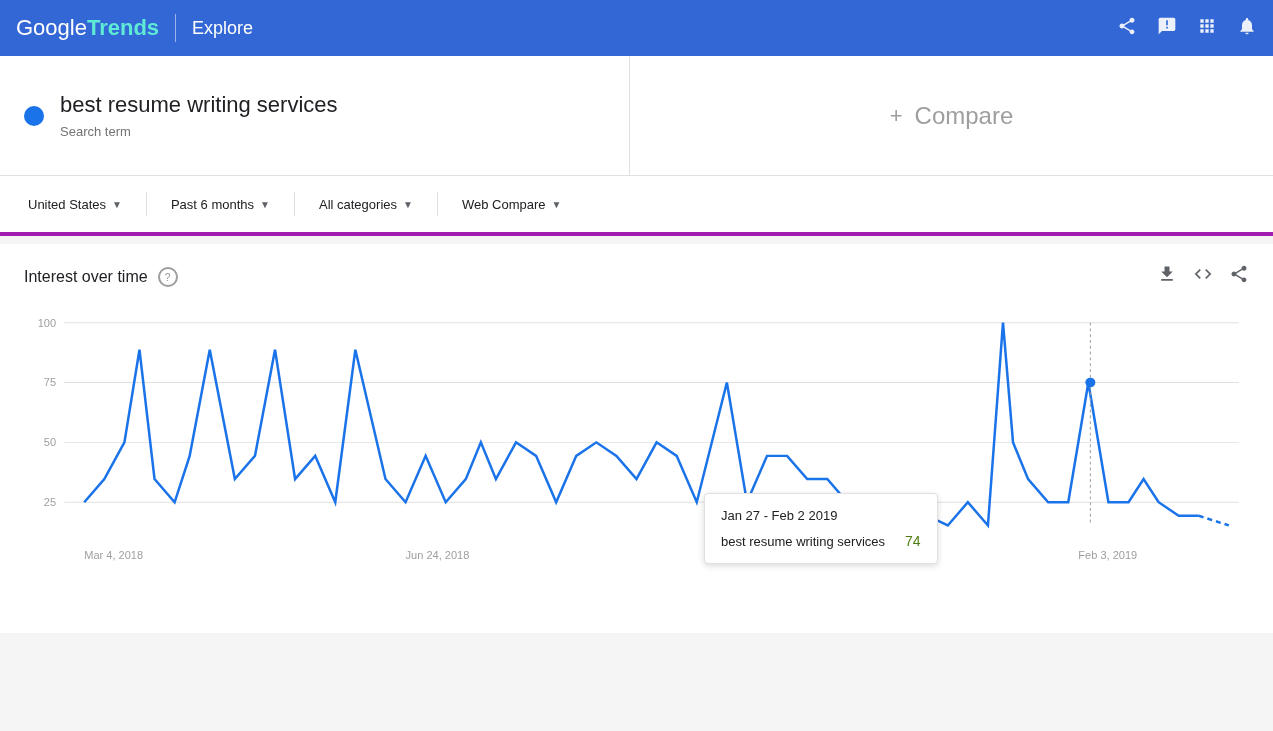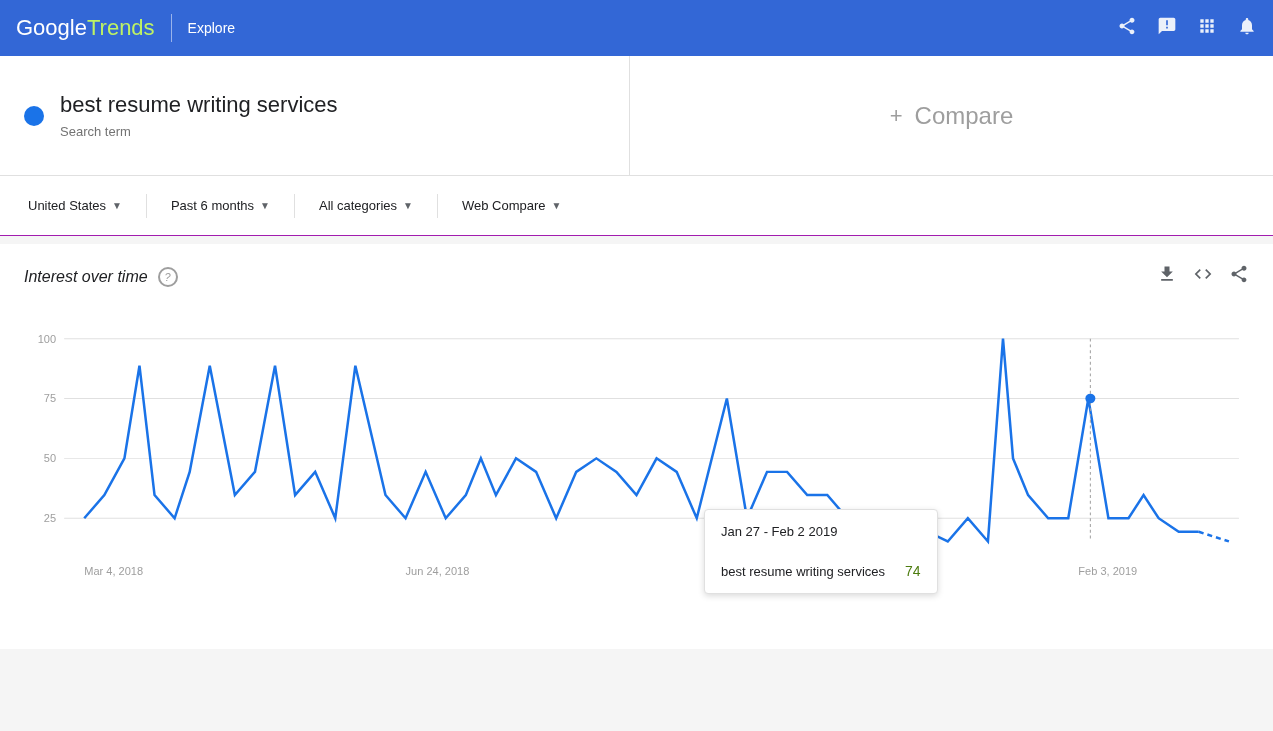--- a/index.html
+++ b/index.html
@@ -15,30 +15,30 @@
       color: white;
       justify-content: center;
     }
     .header-logo {
       display: flex;
       align-items: center;
       font-size: 22px;
       font-weight: 300;
     }
     .logo-google { color: white; font-weight: 400; }
-    .logo-trends { color: #bef264; font-weight: 400; }
+    .logo-trends { color: #5eead4; font-weight: 700; }
     .header-divider {
       width: 1px;
       height: 28px;
       background: rgba(255,255,255,0.5);
       margin: 0 16px;
     }
     .header-explore {
       color: white;
-      font-size: 14px;
+      font-size: 18px;
       font-weight: 400;
     }
     .header-spacer { flex: 1; }
     .header-icons {
       display: flex;
       align-items: center;
       gap: 20px;
     }
     .header-icon {
       color: white;
@@ -97,21 +97,21 @@
       color: #9e9e9e;
     }
 
     
     .filters-bar {
       background: white;
       display: flex;
       align-items: center;
       padding: 0 16px;
       height: 60px;
-      border-bottom: 1px solid #a21caf;
+      border-bottom: 4px solid #a21caf;
       gap: 8px;
     }
     .filter-item {
       display: flex;
       align-items: center;
       padding: 6px 12px;
       cursor: pointer;
       border-radius: 4px;
       gap: 6px;
     }
@@ -135,22 +135,21 @@
       background: white;
       margin: 8px 0 0 0;
       padding: 20px 24px 0 24px;
     }
 
     
     .chart-header {
       display: flex;
       align-items: center;
       justify-content: space-between;
-      margin-bottom: 40px;
-      font-style: italic;
+      margin-bottom: 24px;
     }
     .chart-title-area {
       display: flex;
       align-items: center;
       gap: 10px;
     }
     .chart-title {
       font-size: 16px;
       color: #202124;
       font-weight: 400;
@@ -201,21 +200,21 @@
       padding: 14px 16px;
       box-shadow: 0 2px 6px rgba(0,0,0,0.15);
       min-width: 220px;
       top: 180px;
       left: 680px;
       z-index: 10;
     }
     .tooltip-date {
       font-size: 13px;
       color: #202124;
-      margin-bottom: 24px;
+      margin-bottom: 10px;
       font-weight: 500;
     }
     .tooltip-row {
       display: flex;
       align-items: center;
       justify-content: space-between;
       gap: 20px;
     }
     .tooltip-term {
       font-size: 13px;

